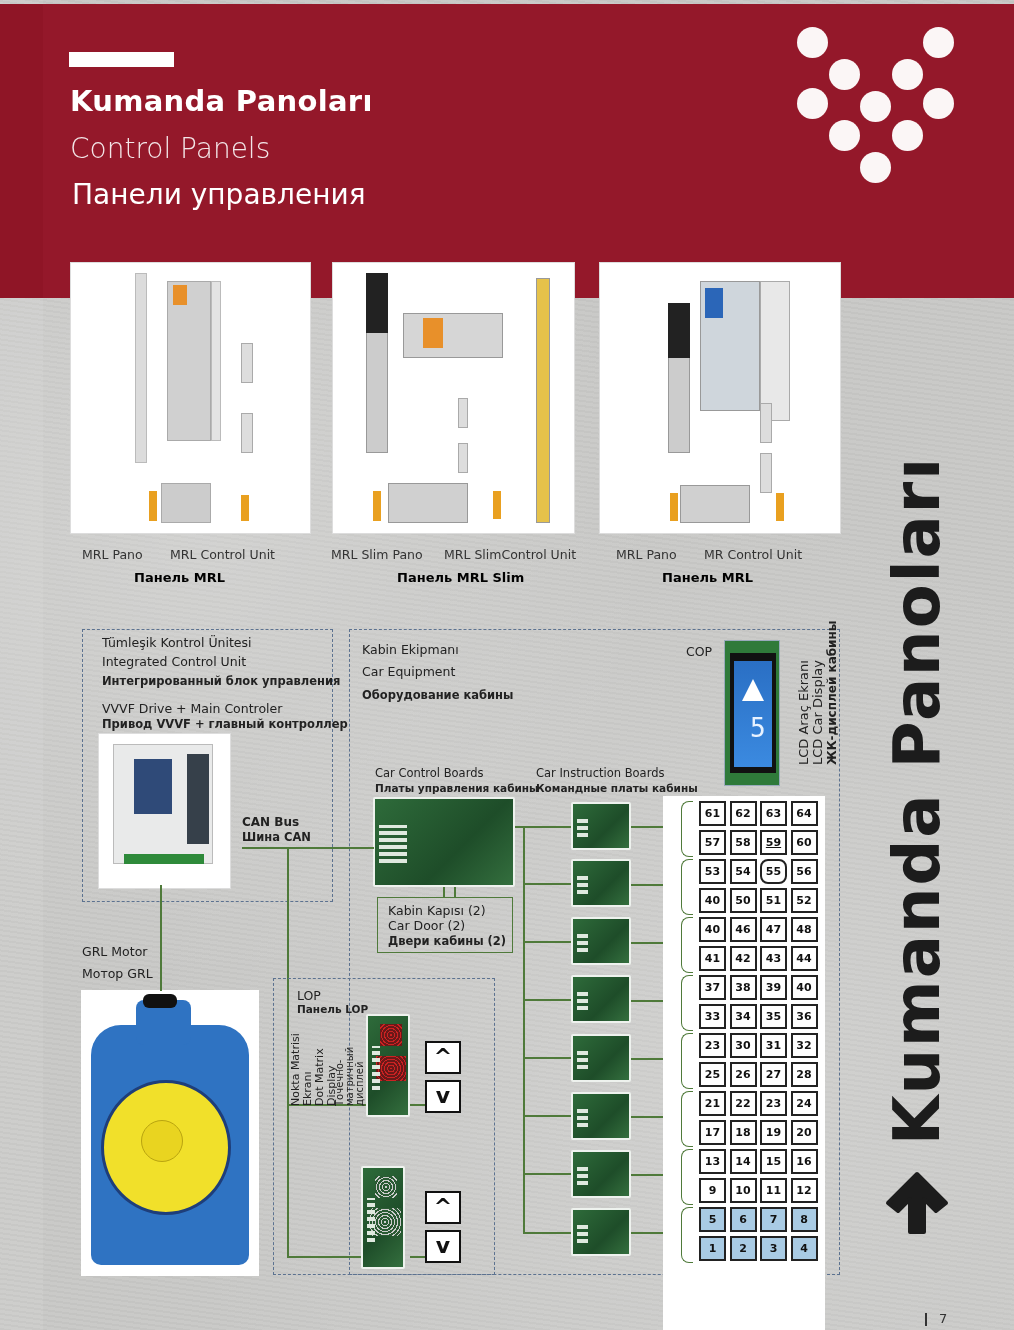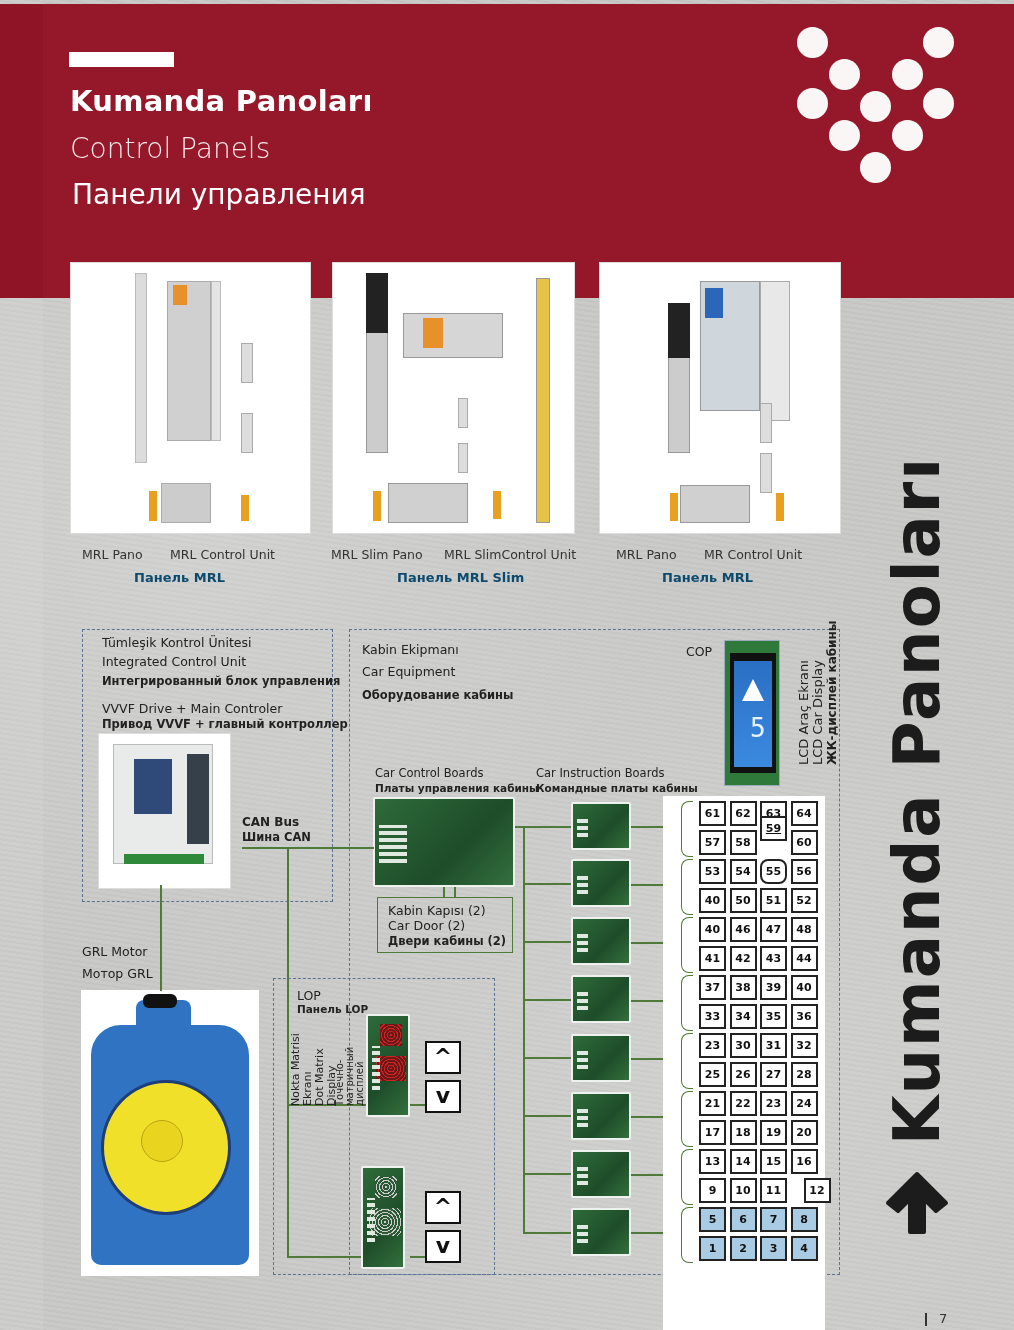--- a/index.html
+++ b/index.html
@@ -11,21 +11,21 @@
   .leftstrip{position:absolute;left:0;top:0;width:43px;height:1330px;background:rgba(255,255,255,.08)}
   .header{position:absolute;left:0;top:4px;width:1014px;height:294px;background:#8f1526}
   .header .inner{position:absolute;left:43px;top:0;right:0;bottom:0;background:#94182a}
   .bar{position:absolute;left:69px;top:52px;width:105px;height:15px;background:#fff}
   .t1{position:absolute;left:70px;top:84px;color:#fff;font-size:29px;font-weight:bold;letter-spacing:.3px}
   .t2{position:absolute;left:70px;top:132px;color:#f3e6e8;font-size:28px;font-weight:300}
   .t3{position:absolute;left:72px;top:178px;color:#fff;font-size:28px}
   .dot{position:absolute;width:31px;height:31px;border-radius:50%;background:#fbf6f6}
   .photo{position:absolute;background:#fff;border:1px solid #ddd}
   .cap{position:absolute;font-size:12.5px;color:#333;white-space:nowrap}
-  .capb{position:absolute;font-size:13px;font-weight:bold;color:#0c4a6e;white-space:nowrap}
+  .capb{position:absolute;font-size:13px;font-weight:bold;color:#000000;white-space:nowrap}
   .dash{position:absolute;border:1.5px dashed #5c7290}
   .lbl{position:absolute;font-size:12.5px;color:#222;white-space:nowrap}
   .lblb{position:absolute;font-size:11.5px;font-weight:bold;color:#222;white-space:nowrap}
   .gl{position:absolute;background:#4f7a3a}
   .pcb{position:absolute;background:linear-gradient(135deg,#2e6b3a,#1e4d29 60%,#346f3e);border:2px solid #eef2ee;border-radius:2px}
   .pcb::after{content:"";position:absolute;left:4px;top:30%;width:20%;height:45%;background:repeating-linear-gradient(0deg,#dfe9df 0 4px,transparent 4px 7px)}
   .grid{position:absolute;left:663px;top:796px;width:162px;height:594px;background:#fff}
   .cell{position:absolute;width:27px;height:25px;border:2px solid #222;background:#fff;font-size:11px;font-weight:bold;text-align:center;line-height:21px;color:#111}
   .cell.blue{background:#a9cbe4}
   .brace{position:absolute;width:12px;border:1.5px solid #4f7a3a;border-right:none;border-radius:8px 0 0 8px}
@@ -205,21 +205,21 @@
 </div>
 
 <div class="grid" id="floorgrid">
     <div class="cell" style="left: 36px; top: 5px;">61</div>
     <div class="cell" style="left: 66.5px; top: 5px;">62</div>
     <div class="cell" style="left: 97px; top: 5px;">63</div>
     <div class="cell" style="left: 127.5px; top: 5px;">64</div>
     <div class="brace" style="left: 18px; top: 5px; height: 56px;"></div>
     <div class="cell" style="left: 36px; top: 34px;">57</div>
     <div class="cell" style="left: 66.5px; top: 34px;">58</div>
-    <div class="cell" style="left: 97px; top: 20px; text-decoration: underline;">59</div>
+    <div class="cell" style="left: 97px; top: 34px; text-decoration: underline;">59</div>
     <div class="cell" style="left: 127.5px; top: 34px;">60</div>
     <div class="cell" style="left: 36px; top: 63px;">53</div>
     <div class="cell" style="left: 66.5px; top: 63px;">54</div>
     <div class="cell" style="left: 97px; top: 63px; border-radius: 8px;">55</div>
     <div class="cell" style="left: 127.5px; top: 63px;">56</div>
     <div class="brace" style="left: 18px; top: 63px; height: 56px;"></div>
     <div class="cell" style="left: 36px; top: 92px;">40</div>
     <div class="cell" style="left: 66.5px; top: 92px;">50</div>
     <div class="cell" style="left: 97px; top: 92px;">51</div>
     <div class="cell" style="left: 127.5px; top: 92px;">52</div>
@@ -260,21 +260,21 @@
     <div class="cell" style="left: 97px; top: 324px;">19</div>
     <div class="cell" style="left: 127.5px; top: 324px;">20</div>
     <div class="cell" style="left: 36px; top: 353px;">13</div>
     <div class="cell" style="left: 66.5px; top: 353px;">14</div>
     <div class="cell" style="left: 97px; top: 353px;">15</div>
     <div class="cell" style="left: 127.5px; top: 353px;">16</div>
     <div class="brace" style="left: 18px; top: 353px; height: 56px;"></div>
     <div class="cell" style="left: 36px; top: 382px;">9</div>
     <div class="cell" style="left: 66.5px; top: 382px;">10</div>
     <div class="cell" style="left: 97px; top: 382px;">11</div>
-    <div class="cell" style="left: 127.5px; top: 382px; margin-left: 13px;">12</div>
+    <div class="cell" style="left: 127.5px; top: 382px;">12</div>
     <div class="cell blue" style="left: 36px; top: 411px;">5</div>
     <div class="cell blue" style="left: 66.5px; top: 411px;">6</div>
     <div class="cell blue" style="left: 97px; top: 411px;">7</div>
     <div class="cell blue" style="left: 127.5px; top: 411px;">8</div>
     <div class="brace" style="left: 18px; top: 411px; height: 56px;"></div>
     <div class="cell blue" style="left: 36px; top: 440px;">1</div>
     <div class="cell blue" style="left: 66.5px; top: 440px;">2</div>
     <div class="cell blue" style="left: 97px; top: 440px;">3</div>
     <div class="cell blue" style="left: 127.5px; top: 440px;">4</div>
   </div>

